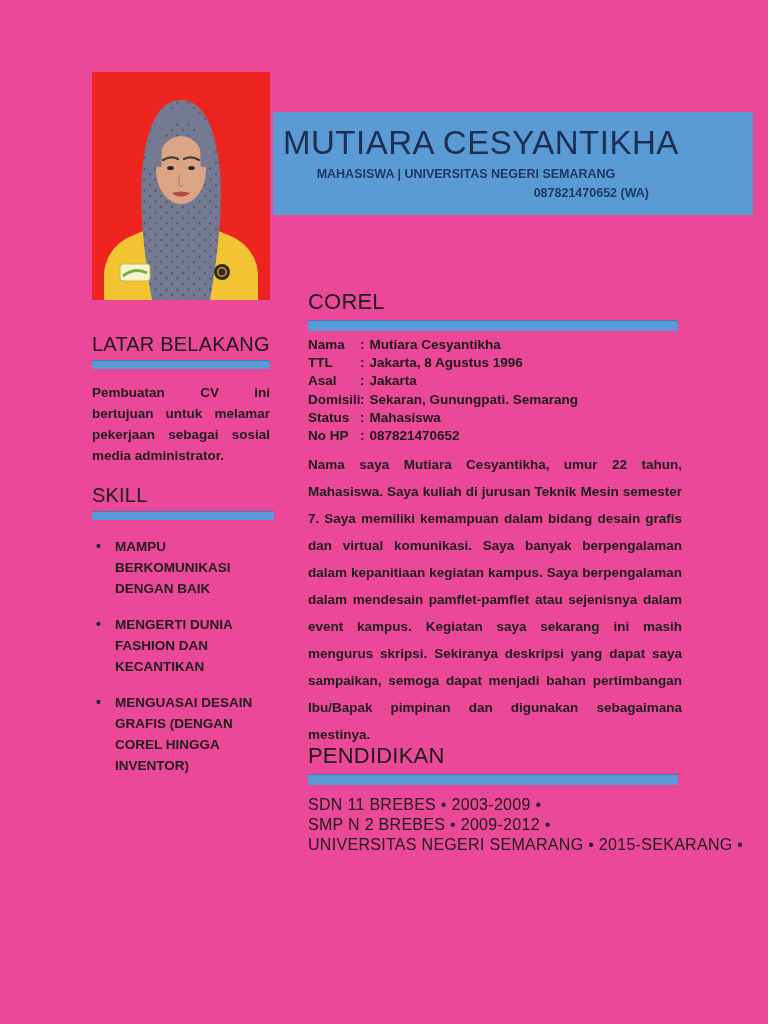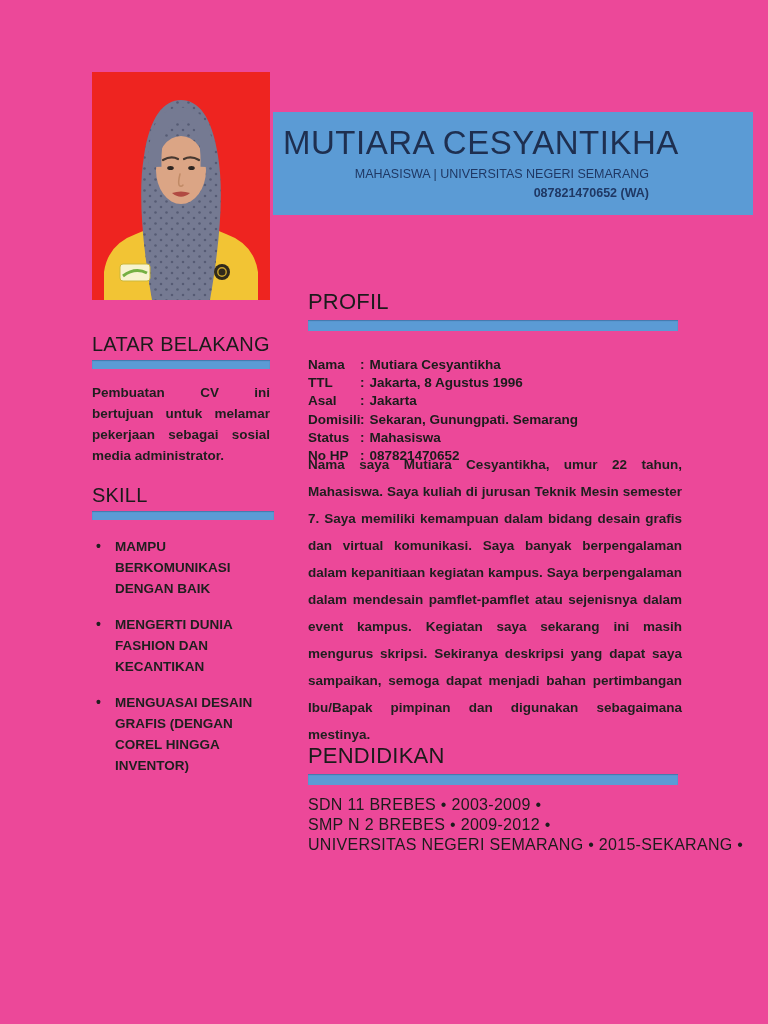--- a/index.html
+++ b/index.html
@@ -21,21 +21,21 @@
   .header-bar{
     position:absolute;left:273px;top:112px;width:480px;height:103px;
     background:#5b9bd5;box-sizing:border-box;
     padding:11px 104px 0 10px;text-align:right;
   }
   .header-name{
     font-size:33px;font-weight:400;letter-spacing:.5px;color:#1e2f50;
     line-height:40px;white-space:nowrap;
   }
   .header-subtitle{
-    font-size:12.5px;font-weight:400;color:#1f3864;line-height:19px;margin-top:2px;
+    font-size:12.5px;font-weight:700;color:#1f3864;line-height:19px;margin-top:2px;text-align:center;
   }
   .header-phone{
     font-size:12.5px;font-weight:700;color:#1f3864;line-height:19px;
   }
 
   
   .sec-title{
     font-size:20px;font-weight:500;color:#1b1b1b;line-height:26px;
     letter-spacing:.2px;margin:0;
   }
@@ -58,21 +58,21 @@
     position:relative;padding-left:23px;margin-bottom:15px;
     font-size:13.5px;font-weight:600;color:#1f1f1f;line-height:21px;
   }
   .skill li .dot{
     position:absolute;left:4px;top:0;font-size:14px;color:#1f1f1f;
   }
 
   
   .profil{position:absolute;left:308px;top:288px;width:372px;}
   .profil .rule{width:370px;}
-  .prows{margin-top:25px;}
+  .prows{margin-top:5px;}
   .prow{display:flex;font-size:13.5px;font-weight:700;color:#1c1c1c;line-height:18.2px;}
   .plabel{width:52px;flex:0 0 52px;}
   .pcolon{flex:0 0 auto;margin-right:5px;}
   .about{
     position:absolute;left:308px;top:451px;width:374px;
     font-size:13.5px;font-weight:700;color:#1f1f1f;line-height:27px;
     text-align:justify;margin:0;
   }
   .pendidikan{position:absolute;left:308px;top:742px;width:420px;}
   .pendidikan .rule{width:370px;}
@@ -146,21 +146,21 @@
         <span>MENGERTI DUNIA FASHION DAN KECANTIKAN</span>
       </li>
       <li>
         <span class="dot">•</span>
         <span>MENGUASAI DESAIN GRAFIS (DENGAN COREL HINGGA INVENTOR)</span>
       </li>
     </ul>
   </div>
 
   <div class="profil">
-    <h2 class="sec-title big">PROFIL</h2>
+    <h2 class="sec-title big">COREL</h2>
     <div class="rule wide"></div>
     <div class="prows">
       <div class="prow">
         <span class="plabel">Nama</span>
         <span class="pcolon">:</span>
         <span class="pvalue">Mutiara Cesyantikha</span>
       </div>
       <div class="prow">
         <span class="plabel">TTL</span>
         <span class="pcolon">:</span>

